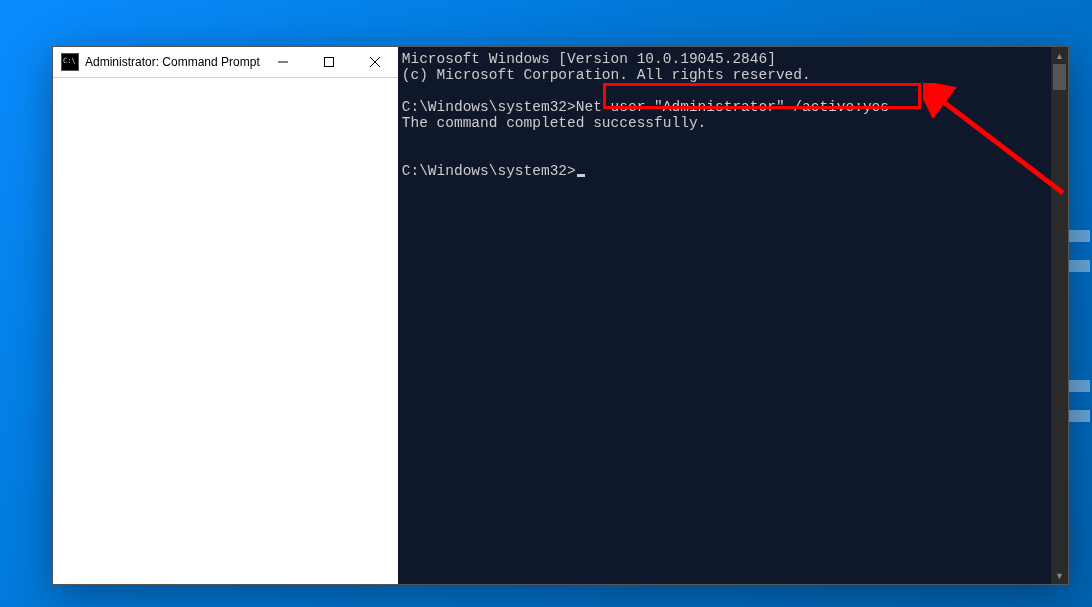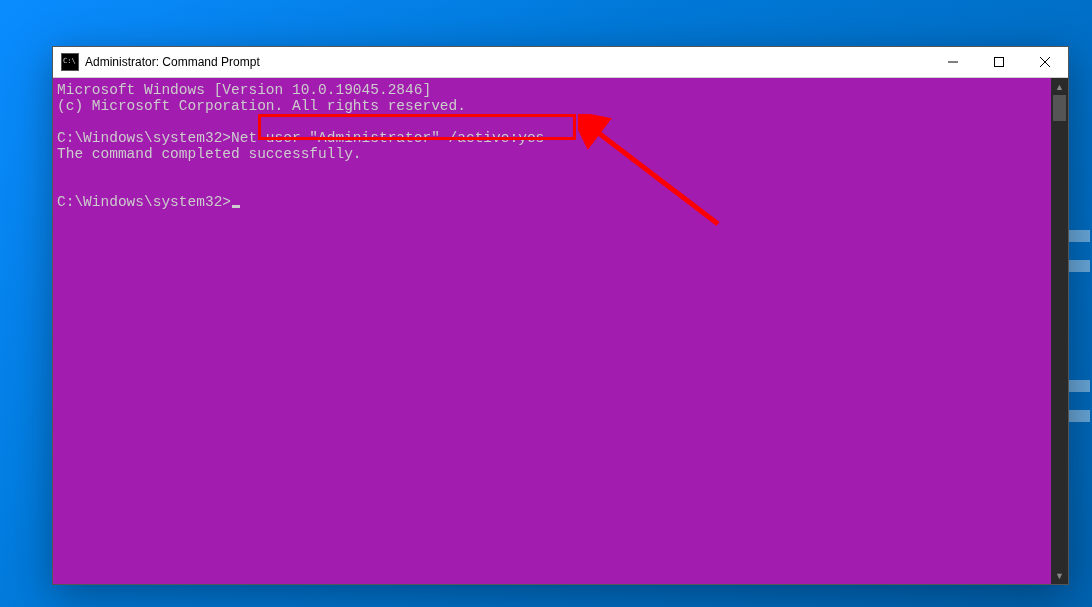--- a/index.html
+++ b/index.html
@@ -10,38 +10,38 @@
       linear-gradient(rgba(255,255,255,0.4),rgba(255,255,255,0.4)) 1030px 230px /60px 12px no-repeat,
       linear-gradient(rgba(255,255,255,0.4),rgba(255,255,255,0.4)) 1030px 260px /60px 12px no-repeat,
       linear-gradient(rgba(255,255,255,0.4),rgba(255,255,255,0.4)) 1030px 380px /60px 12px no-repeat,
       linear-gradient(rgba(255,255,255,0.4),rgba(255,255,255,0.4)) 1030px 410px /60px 12px no-repeat,
       linear-gradient(135deg,#0a8cff 0%,#0078d7 40%,#0063b1 100%);
   }
   
   .window{
     position:absolute;left:52px;top:46px;width:1015px;height:537px;
     background:#fff;border:1px solid #555;box-shadow:0 10px 40px rgba(0,0,0,.35);
-    display:flex;flex-direction:column;
+    display:flex;flex-direction:row;
   }
   .titlebar{
     height:30px;background:#fff;display:flex;align-items:center;
     border-bottom:1px solid #d0d0d0;
   }
   .titlebar .app-icon{
     width:16px;height:16px;margin:0 6px 0 8px;display:inline-block;
     background:#000;border:1px solid #555;position:relative;flex:0 0 auto;
   }
   .titlebar .app-icon::after{
     content:"C:\\";color:#ccc;font:7px/1 Consolas,monospace;position:absolute;left:1px;top:4px;
   }
   .titlebar .title{flex:1;font-size:12px;color:#000;white-space:nowrap;}
   .winbtn{width:46px;height:30px;display:flex;align-items:center;justify-content:center;}
   .winbtn svg{width:10px;height:10px;}
   
-  .console-wrap{flex:1;display:flex;background:#a21caf;position:relative;}
+  .console-wrap{flex:1;display:flex;background:#0f172a;position:relative;}
   .console{
     flex:1;padding:4px 4px 4px 4px;color:#ccc;
     font:14.5px/16px Consolas,"Courier New",monospace;white-space:pre;letter-spacing:0;
   }
   .scrollbar{width:17px;background:#2a2a2a;display:flex;flex-direction:column;}
   .scrollbar .arrow{height:17px;display:flex;align-items:center;justify-content:center;color:#888;font-size:9px;}
   .scrollbar .track{flex:1;position:relative;}
   .scrollbar .thumb{position:absolute;left:2px;right:2px;top:0;height:26px;background:#555;}
   .highlight-box{
     position:absolute;border:3px solid #ff0000;pointer-events:none;

